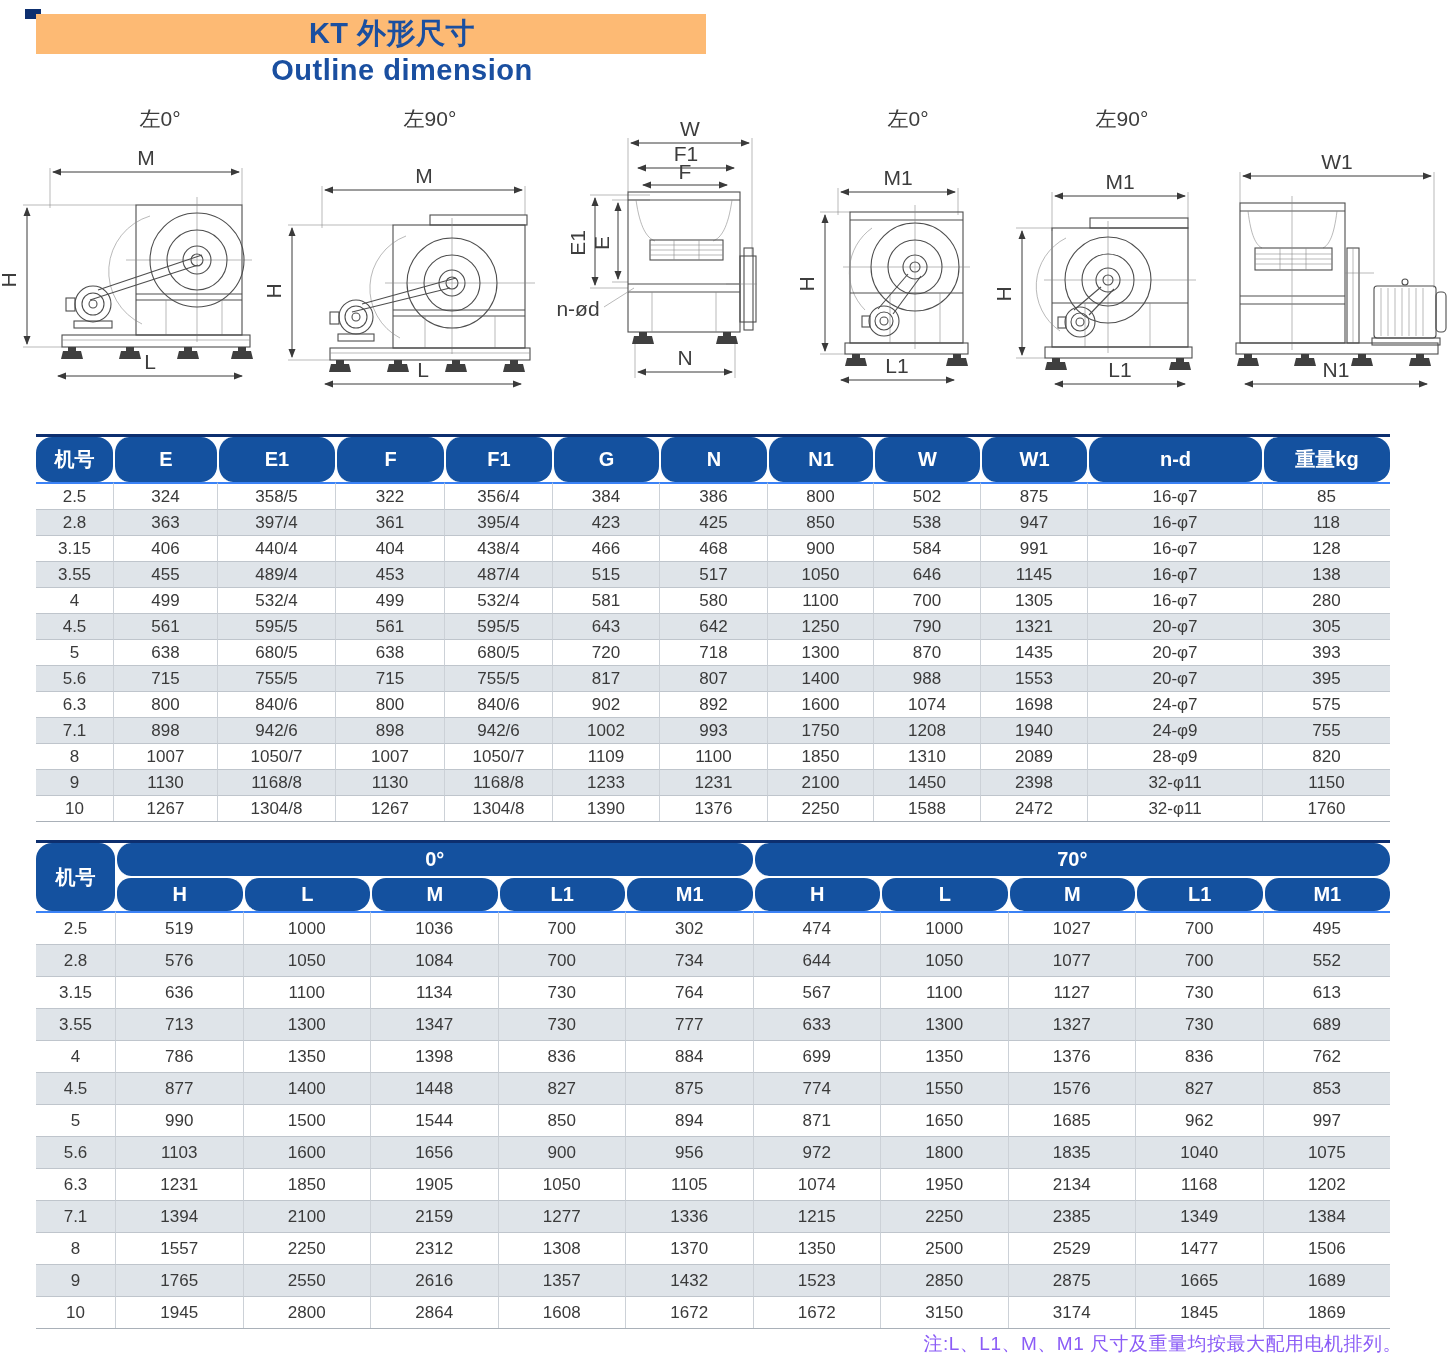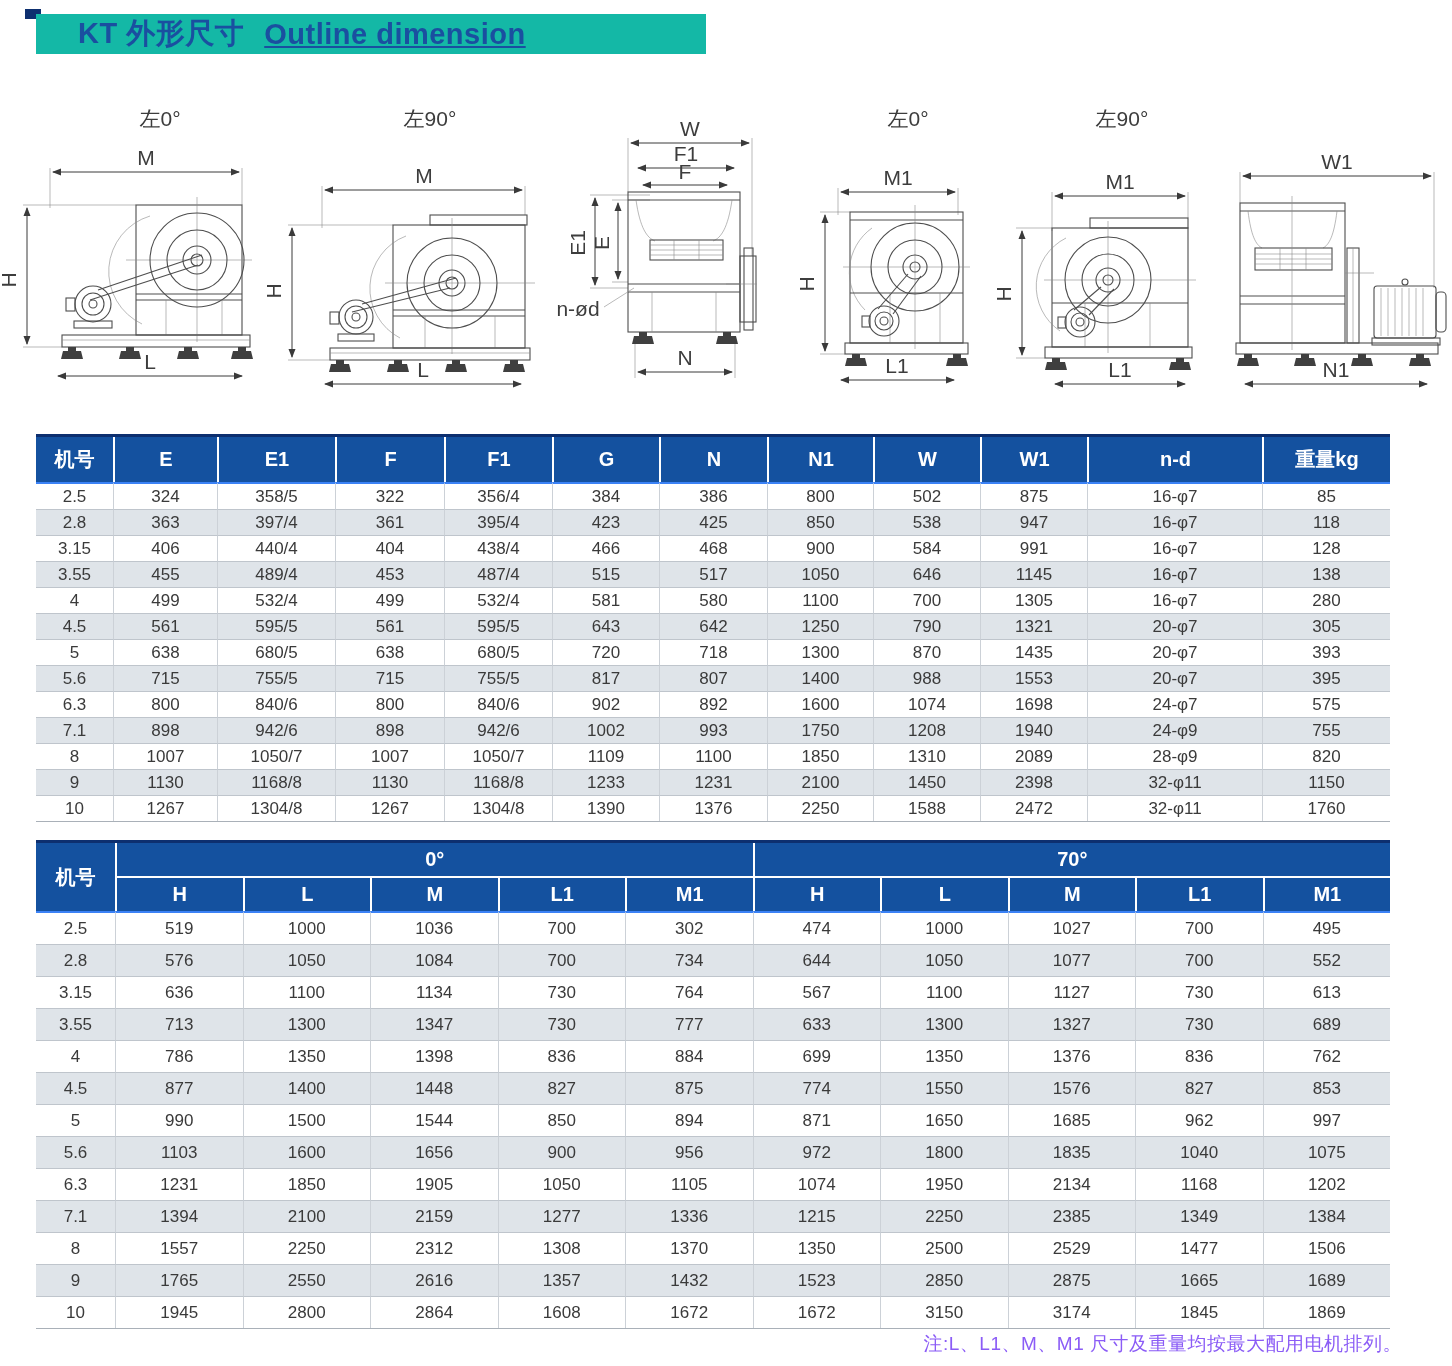--- a/index.html
+++ b/index.html
@@ -5,44 +5,44 @@
   html,body { margin:0; padding:0; }
   body {
     width:1452px; height:1366px; position:relative; background:#ffffff;
     font-family:"Liberation Sans","DejaVu Sans",sans-serif;
     -webkit-font-smoothing:antialiased;
   }
   
   .corner-sq { position:absolute; left:25px; top:9px; width:16px; height:10px; background:#0d2f6f; }
   .title-bar {
     position:absolute; left:36px; top:14px; width:670px; height:40px;
-    background:#14b8a6; display:flex; align-items:center; padding-left:42px; box-sizing:border-box;
+    background:#fdba74; display:flex; align-items:center; padding-left:42px; box-sizing:border-box;flex-direction:column;
   }
   .title-bar span { font-size:29px; font-weight:bold; color:#1a4fa0; letter-spacing:0.5px; }
-  .title-bar .en { margin-left:20px;text-decoration:underline; }
+  .title-bar .en { margin-left:20px; }
 
   
   svg.drawings { position:absolute; left:0; top:88px; }
   .ln   { stroke:#4e4e4e; stroke-width:1.1; fill:none; }
   .thin { stroke:#8a8a8a; stroke-width:0.6; fill:none; }
   .dim  { stroke:#3a3a3a; stroke-width:1; fill:none; }
   .blk  { fill:#3f3f3f; stroke:none; }
   .dlabel { font-size:21px; fill:#3d3d3d; text-anchor:middle; }
   .vtitle { font-size:21px; fill:#3d3d3d; text-anchor:middle; }
 
   
   table.dim-table {
     position:absolute; border-collapse:separate; border-spacing:0; table-layout:fixed;
     border-top:3px solid #0d2f6f; border-bottom:1px solid #a9b0b8;
   }
   #table1 { left:36px; top:434px; width:1354px; }
   #table2 { left:36px; top:840px; width:1354px; }
   .dim-table th {
     background:#14519f; color:#ffffff; font-weight:bold; font-size:20px;
-    padding:0; border-left:2px solid #ffffff; text-align:center;
+    padding:0; border-left:2px solid #ffffff; text-align:center;border-radius:16px;
   }
   #table1 th { height:45px; }
   #table2 th { height:33px; }
   .dim-table tr th:first-child { border-left:none; }
   #table2 tr.sub th:first-child { border-left:2px solid #ffffff; }
   .dim-table td {
     text-align:center; font-size:17px; color:#3a3a3a; padding:0;
     border-left:1px solid #ccd1d7; border-top:1px solid #bfc5cc; background:#fff;
   }
   #table1 td { height:25px; }

